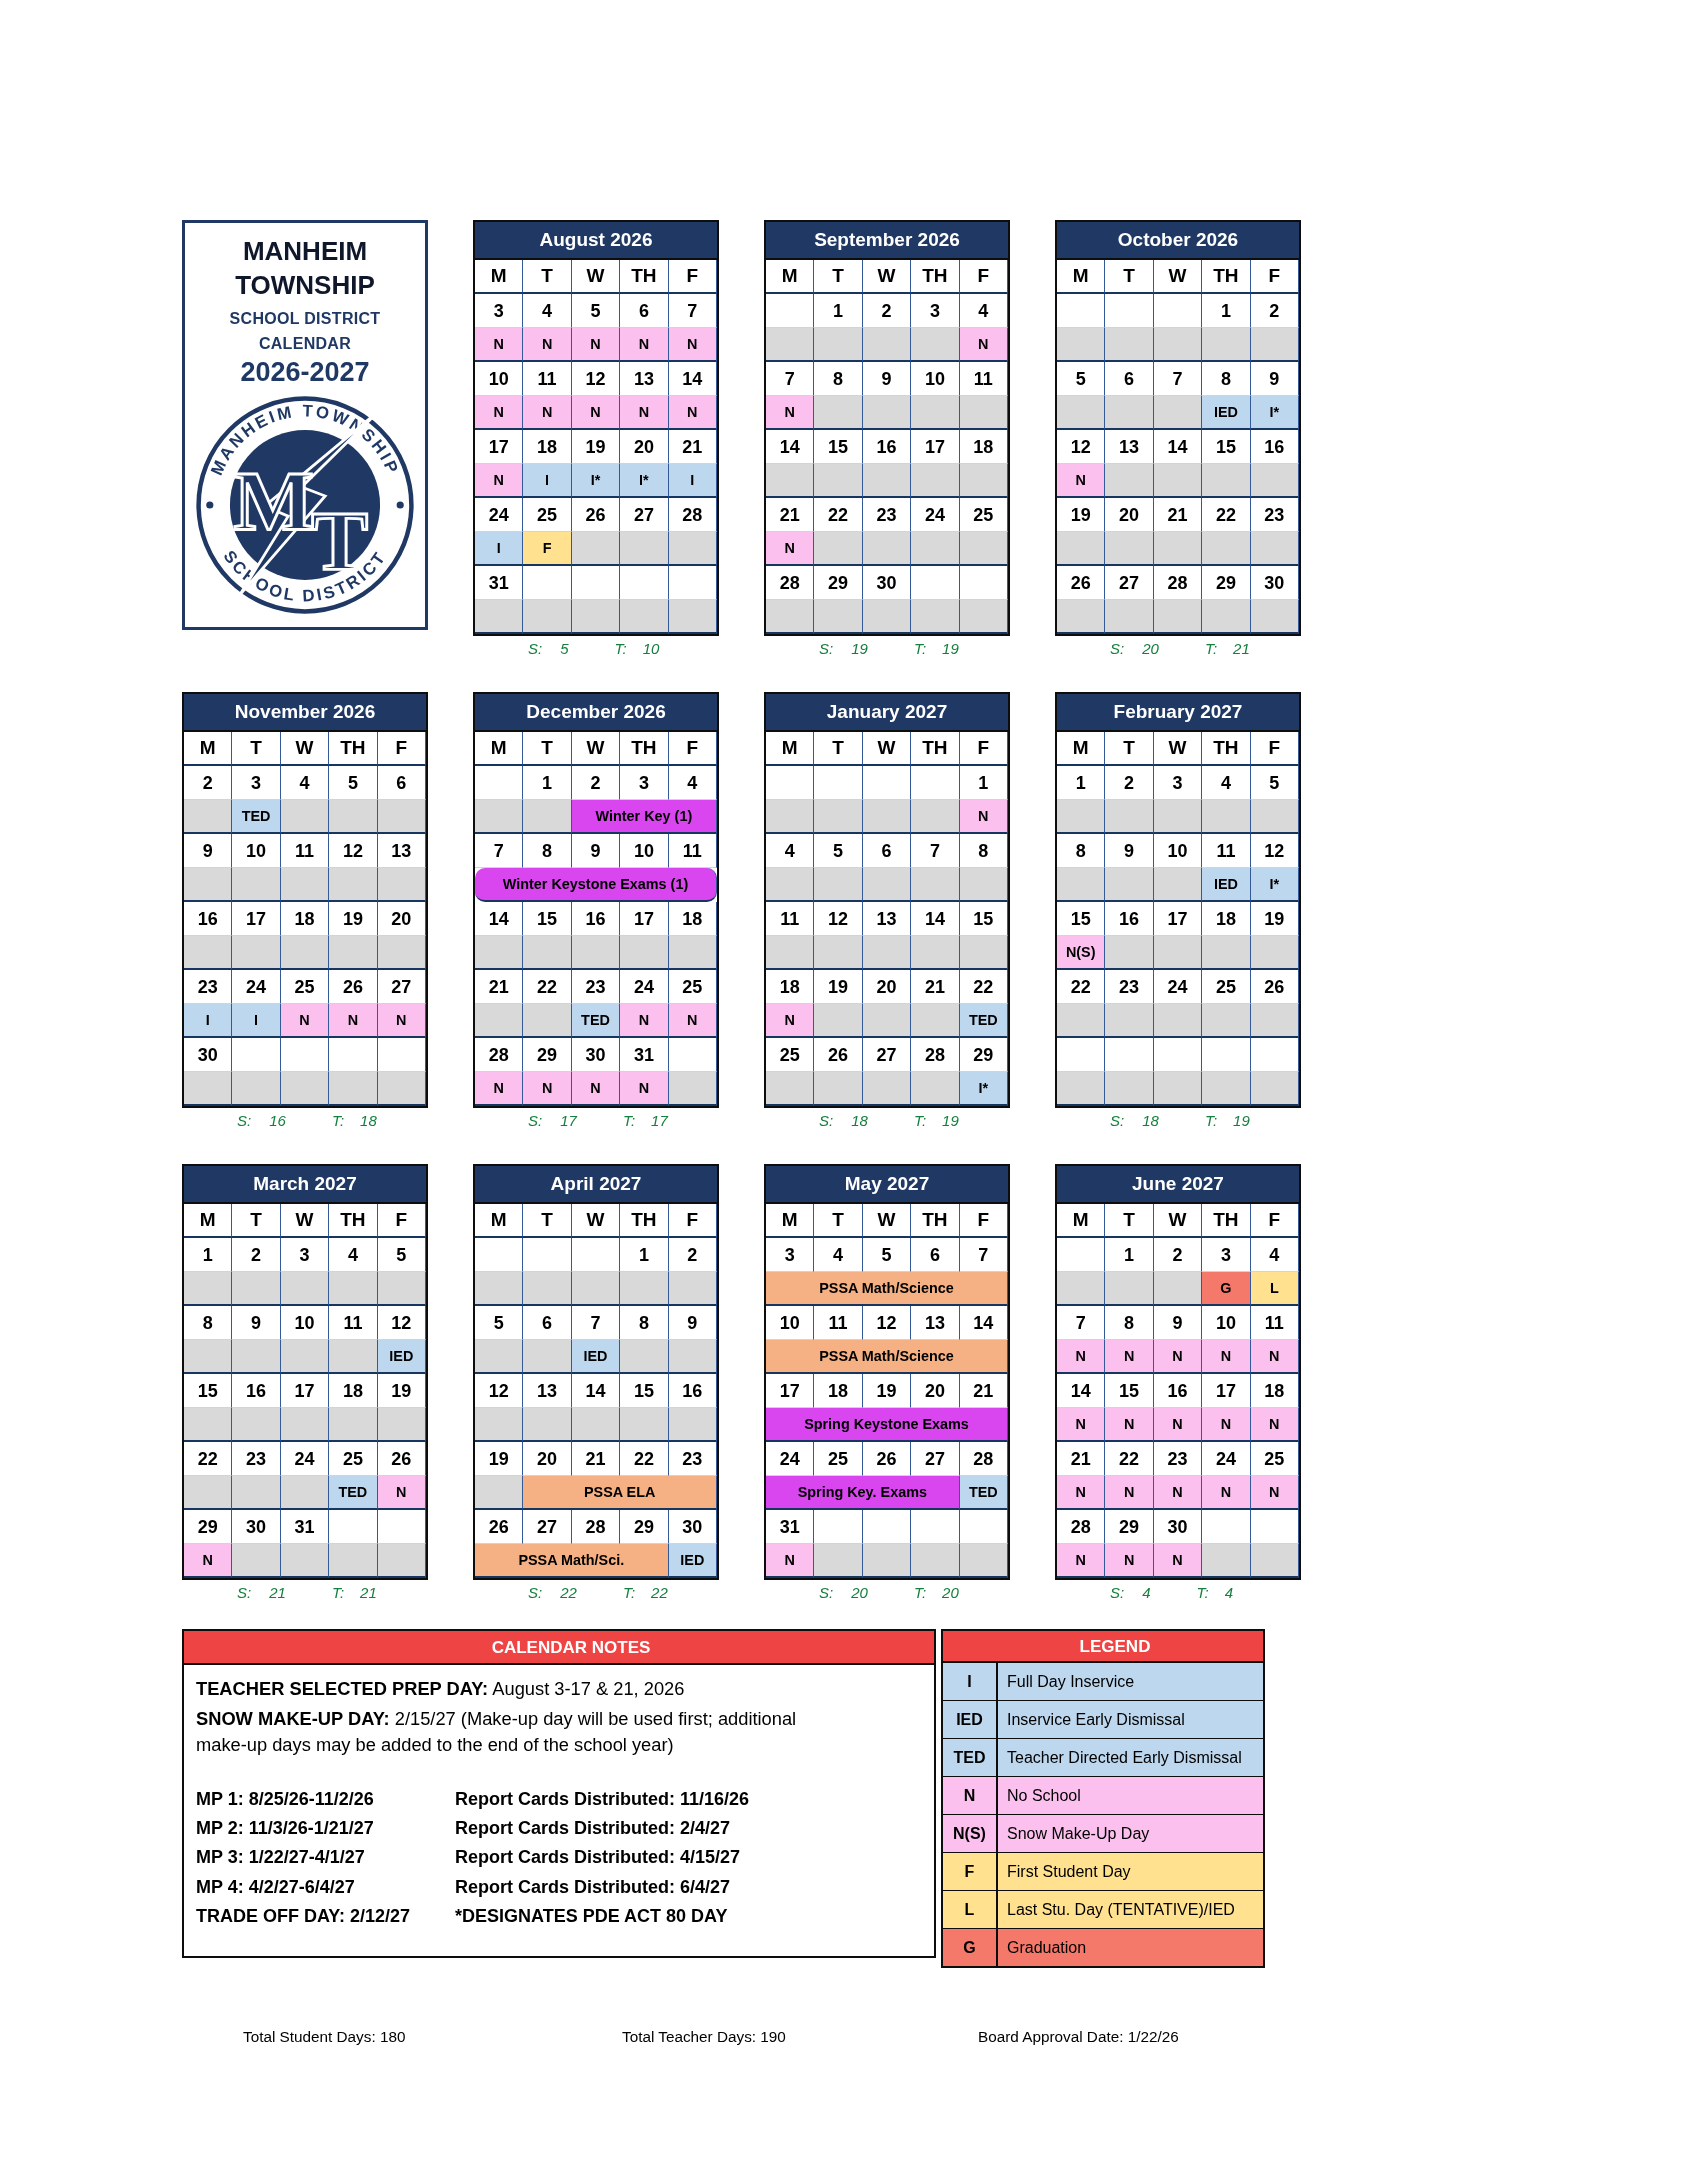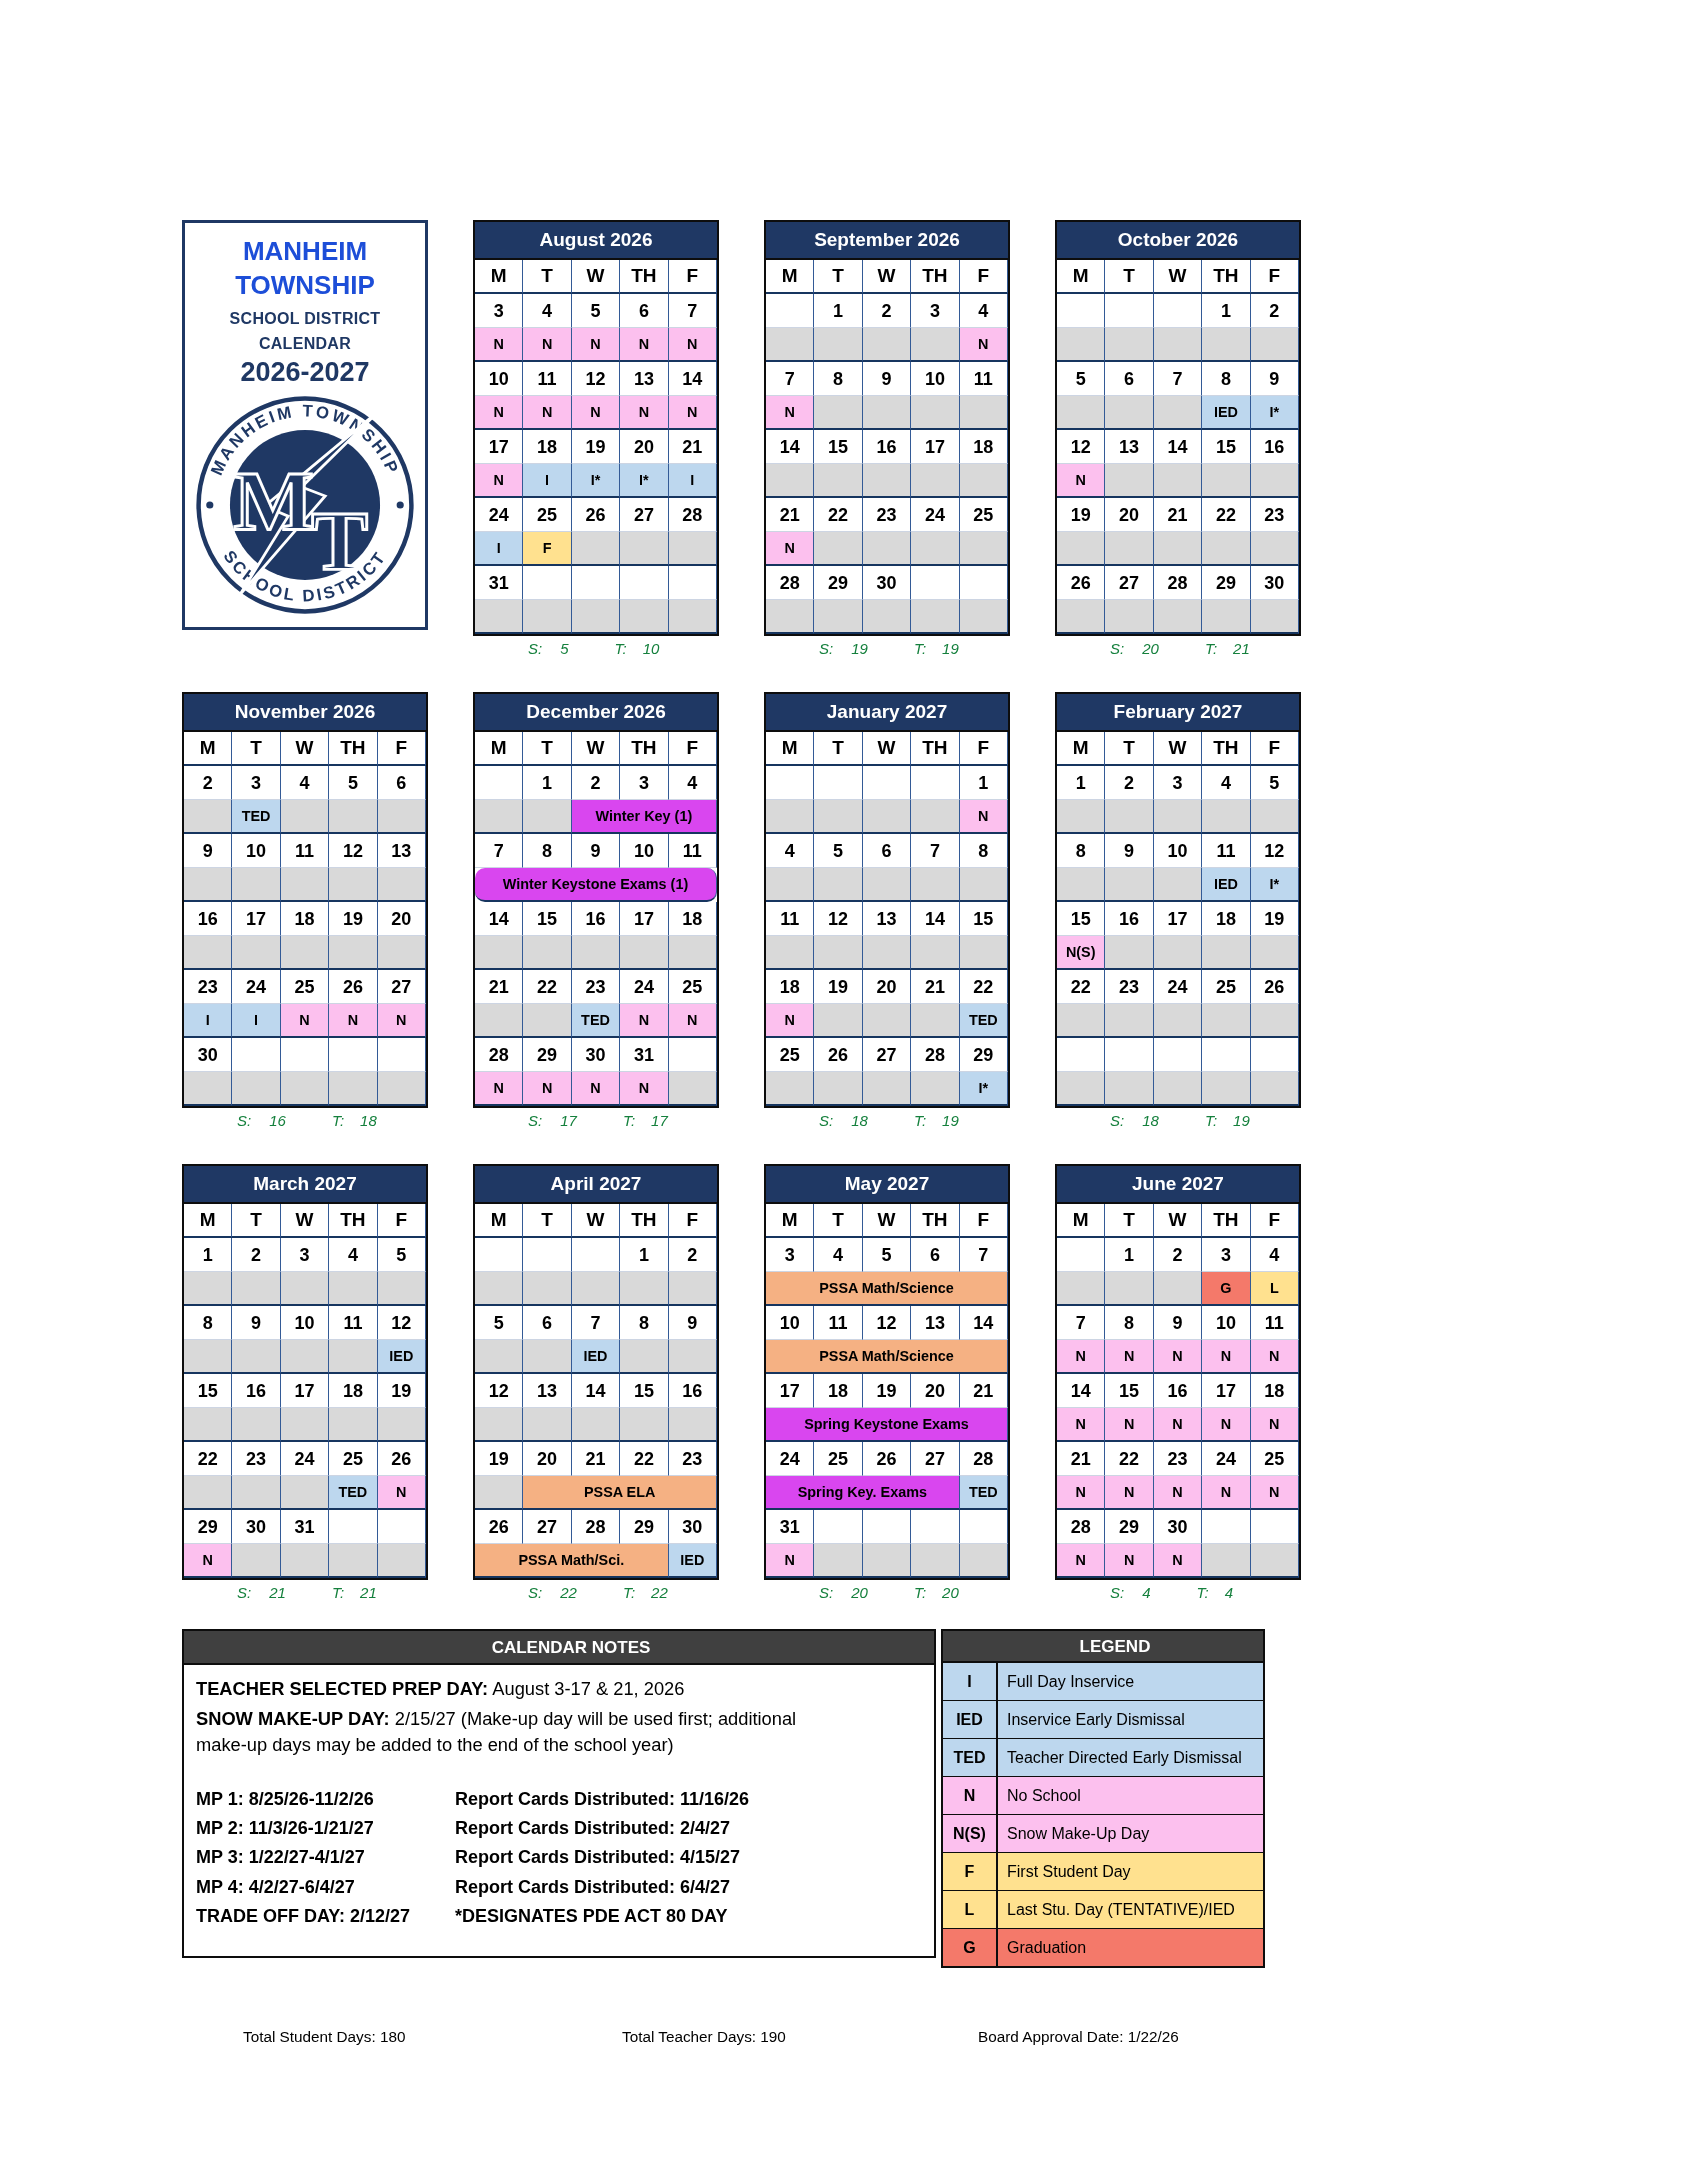--- a/index.html
+++ b/index.html
@@ -5,21 +5,21 @@
   html,body{margin:0;padding:0;background:#ffffff;}
   body{width:1683px;height:2178px;position:relative;font-family:"Liberation Sans",sans-serif;color:#000;}
 
   
   .cal-grid{position:absolute;left:182px;top:220px;display:grid;
             grid-template-columns:repeat(4,246px);column-gap:45px;row-gap:30px;}
 
   
   .logo-box{width:246px;height:410px;border:3px solid #1f3864;box-sizing:border-box;
             text-align:center;padding-top:12px;background:#fff;}
-  .logo-l1{font-size:26px;font-weight:bold;color:#1d4ed8;line-height:1.3;}
+  .logo-l1{font-size:26px;font-weight:bold;color:#0f172a;line-height:1.3;}
   .logo-l3{font-size:16px;font-weight:bold;color:#1f3864;margin-top:7px;letter-spacing:0.3px;}
   .logo-l5{font-size:27px;font-weight:bold;color:#1f3864;margin-top:4px;}
   .seal-wrap{margin-top:5px;}
 
   
   .month{width:246px;}
   .m-head{height:38px;background:#1f3864;border:2px solid #0d0d0d;border-bottom:none;
           color:#fff;font-weight:bold;font-size:19px;line-height:35px;text-align:center;box-sizing:border-box;}
   .m-grid{display:grid;grid-template-columns:repeat(5,1fr);border:2px solid #0d0d0d;background:#fff;box-sizing:border-box;}
   .cell{box-sizing:border-box;text-align:center;overflow:hidden;white-space:nowrap;}
@@ -35,21 +35,21 @@
   .c-green{background:#d946ef;}
   .c-orange{background:#f5b183;}
   .c-yellow{background:#ffe18f;}
   .c-salmon{background:#f4796a;}
 
   .totals{height:26px;font-style:italic;color:#15803d;font-size:15px;line-height:26px;}
   .t-sl{margin-left:55px;} .t-sv{margin-left:18px;} .t-tl{margin-left:46px;} .t-tv{margin-left:16px;}
 
   
   .notes{position:absolute;left:182px;top:1629px;width:754px;}
-  .panel-head{height:36px;background:#404040;border:2px solid #0d0d0d;color:#fff;font-weight:bold;
+  .panel-head{height:36px;background:#ef4444;border:2px solid #0d0d0d;color:#fff;font-weight:bold;
               font-size:17px;line-height:33px;text-align:center;box-sizing:border-box;padding-left:24px;}
   .notes-body{border:2px solid #0d0d0d;border-top:none;height:293px;box-sizing:border-box;
               padding:8px 12px;font-size:18.3px;background:#fff;}
   .note-line{margin:3px 0;line-height:1.45;}
   .note-line b{font-weight:bold;}
   .snow-line{max-width:653px;}
   .mp-block{margin-top:30px;}
   .mp-row{display:flex;font-weight:bold;margin:8.4px 0;font-size:18px;}
   .mp-left{width:259px;flex:0 0 259px;}
 

